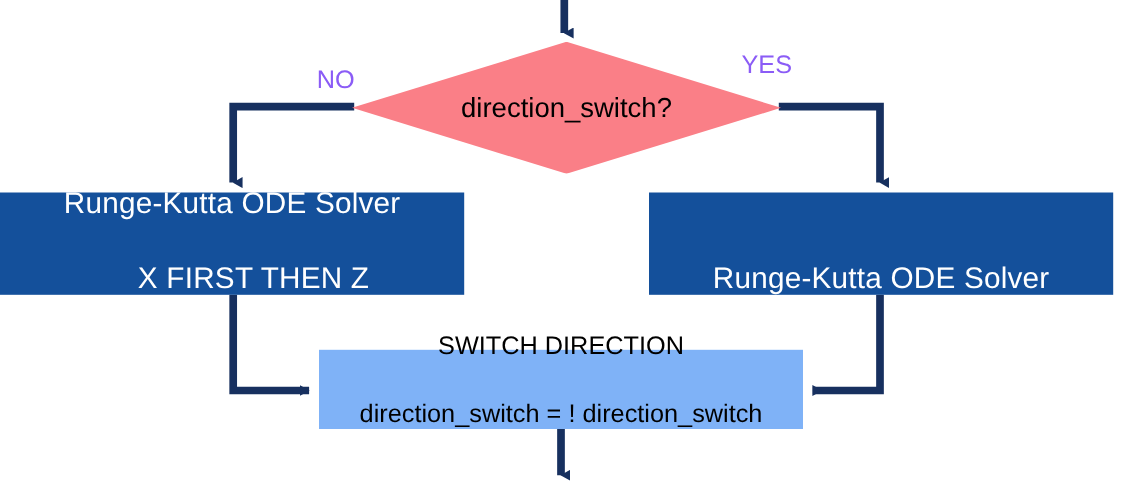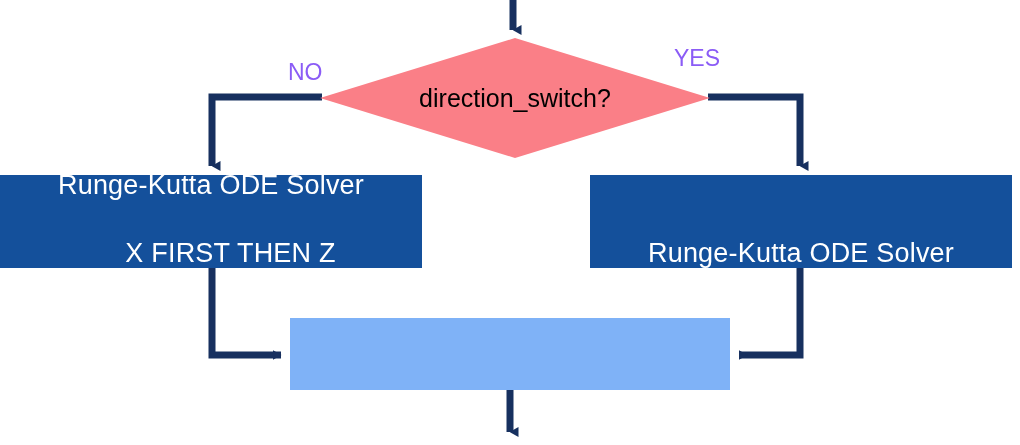--- a/index.html
+++ b/index.html
@@ -143,15 +143,17 @@
   <div class="node node-solver" id="node-solver-left">
     <div class="line1">Runge-Kutta ODE Solver</div>
     <div class="line2">X FIRST THEN Z</div>
   </div>
 
   <div class="node node-solver" id="node-solver-right">
     <div class="line1">Runge-Kutta ODE Solver</div>
   </div>
 
   <div class="node" id="node-switch-direction">
+    <div class="line1">SWITCH DIRECTION</div>
+    <div class="line2">direction_switch = ! direction_switch</div>
   </div>
 
 </div>
 
 </body></html>

